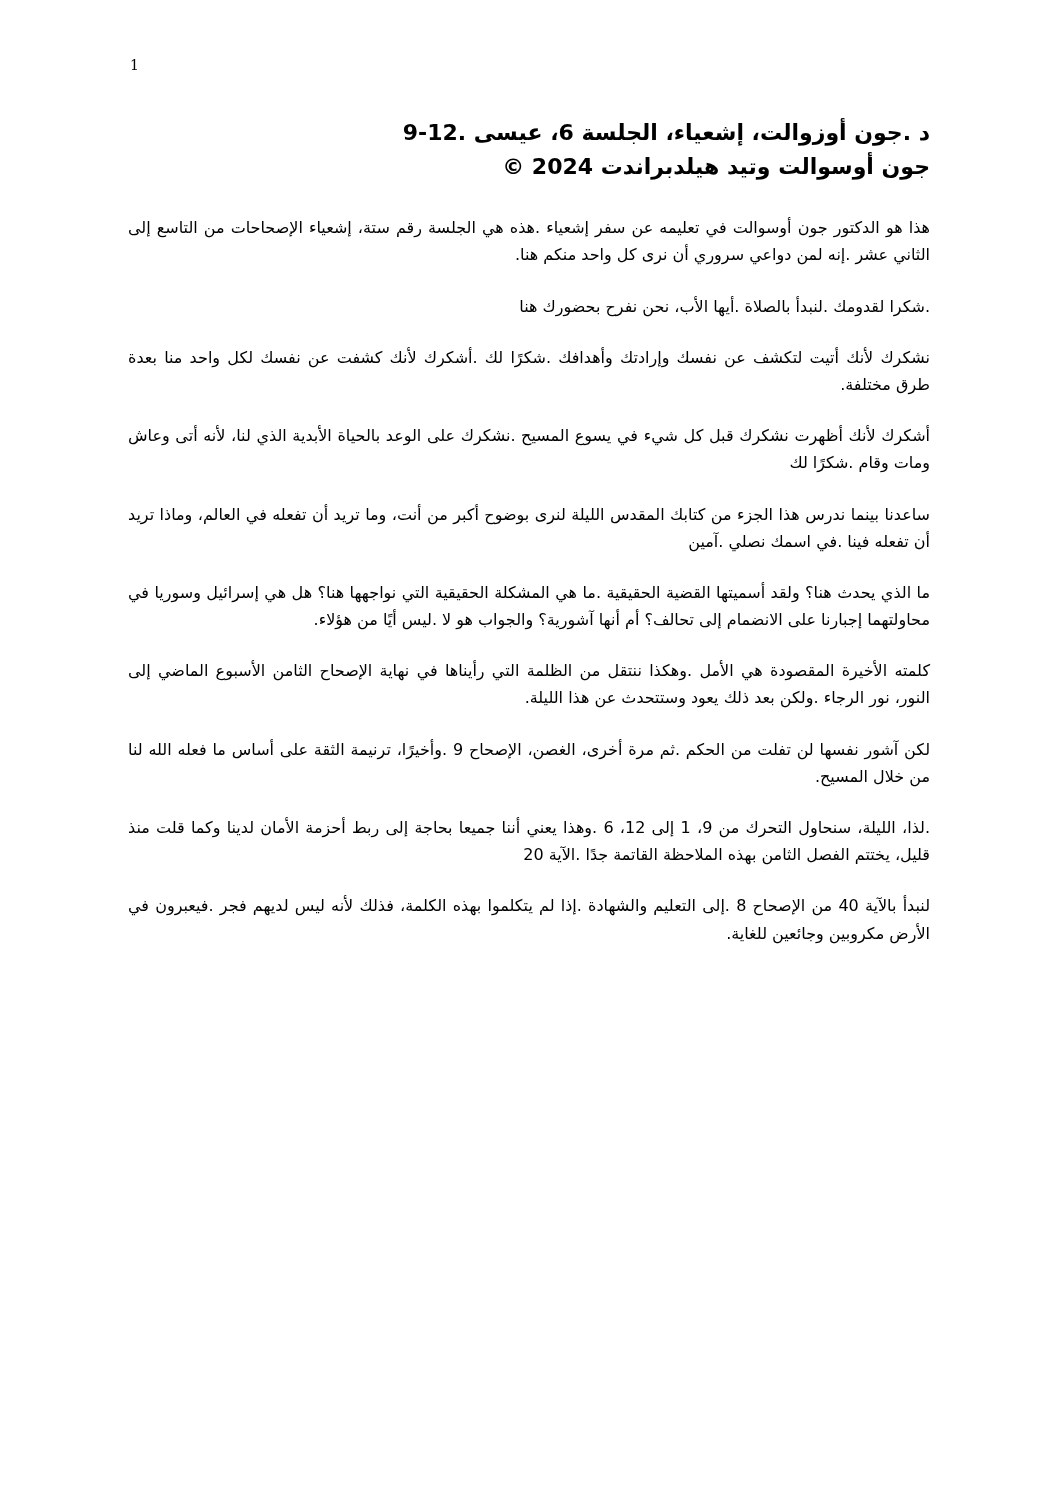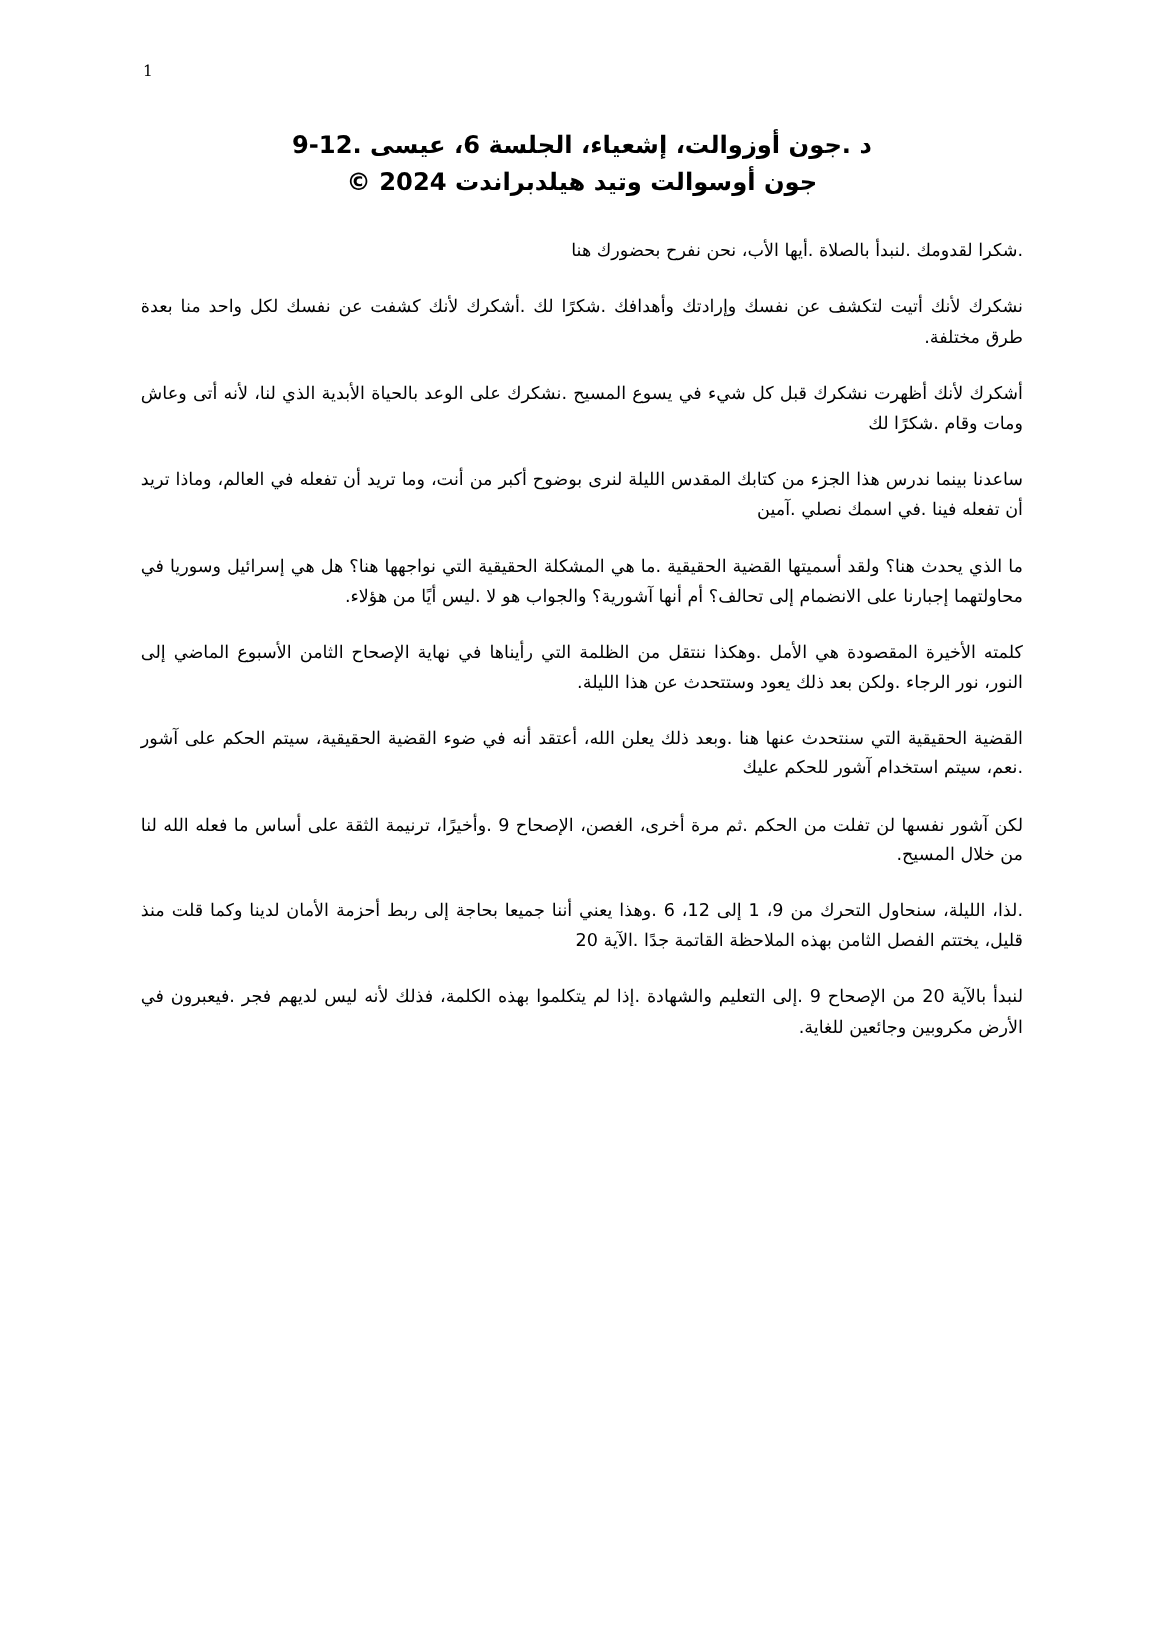--- a/index.html
+++ b/index.html
@@ -21,21 +21,20 @@
   .page-number {
     font-family: "DejaVu Serif", serif;
     font-size: 14px;
     line-height: 1;
     color: #000000;
     margin: 0 0 44px 2px;
     text-align: left;
   }
   .doc-title {
     direction: rtl;
-    text-align: center;
     font-size: 22px;
     font-weight: bold;
     line-height: 1.55;
     margin: 0 0 30px 0;
   }
   .title-line {
     display: block;
   }
   .content p {
     direction: rtl;
@@ -56,25 +55,25 @@
 <div class="page">
 
   <div class="page-number">1</div>
 
   <h1 class="doc-title">
     <span class="title-line" dir="rtl">د .جون أوزوالت، إشعياء، الجلسة 6، عيسى .12-9</span>
     <span class="title-line" dir="rtl">جون أوسوالت وتيد هيلدبراندت 2024 ©</span>
   </h1>
 
   <div class="content">
+    <p>هذا هو الدكتور جون أوسوالت في تعليمه عن سفر إشعياء .هذه هي الجلسة رقم ستة، إشعياء الإصحاحات من التاسع إلى الثاني عشر .إنه لمن دواعي سروري أن نرى كل واحد منكم هنا.</p>
     <p>.شكرا لقدومك .لنبدأ بالصلاة .أيها الأب، نحن نفرح بحضورك هنا</p>
     <p>نشكرك لأنك أتيت لتكشف عن نفسك وإرادتك وأهدافك .شكرًا لك .أشكرك لأنك كشفت عن نفسك لكل واحد منا بعدة طرق مختلفة.</p>
     <p>أشكرك لأنك أظهرت نشكرك قبل كل شيء في يسوع المسيح .نشكرك على الوعد بالحياة الأبدية الذي لنا، لأنه أتى وعاش ومات وقام .شكرًا لك</p>
     <p>ساعدنا بينما ندرس هذا الجزء من كتابك المقدس الليلة لنرى بوضوح أكبر من أنت، وما تريد أن تفعله في العالم، وماذا تريد أن تفعله فينا .في اسمك نصلي .آمين</p>
     <p>ما الذي يحدث هنا؟ ولقد أسميتها القضية الحقيقية .ما هي المشكلة الحقيقية التي نواجهها هنا؟ هل هي إسرائيل وسوريا في محاولتهما إجبارنا على الانضمام إلى تحالف؟ أم أنها آشورية؟ والجواب هو لا .ليس أيًا من هؤلاء.</p>
     <p>كلمته الأخيرة المقصودة هي الأمل .وهكذا ننتقل من الظلمة التي رأيناها في نهاية الإصحاح الثامن الأسبوع الماضي إلى النور، نور الرجاء .ولكن بعد ذلك يعود وستتحدث عن هذا الليلة.</p>
-    <p>القضية الحقيقية التي سنتحدث عنها هنا .وبعد ذلك يعلن الله، أعتقد أنه في ضوء القضية الحقيقية، سيتم الحكم على آشور .نعم، سيتم استخدام آشور للحكم عليك</p>
     <p>لكن آشور نفسها لن تفلت من الحكم .ثم مرة أخرى، الغصن، الإصحاح 9 .وأخيرًا، ترنيمة الثقة على أساس ما فعله الله لنا من خلال المسيح.</p>
     <p>.لذا، الليلة، سنحاول التحرك من 9، 1 إلى 12، 6 .وهذا يعني أننا جميعا بحاجة إلى ربط أحزمة الأمان لدينا وكما قلت منذ قليل، يختتم الفصل الثامن بهذه الملاحظة القاتمة جدًا .الآية 20</p>
-    <p>لنبدأ بالآية 20 من الإصحاح 9 .إلى التعليم والشهادة .إذا لم يتكلموا بهذه الكلمة، فذلك لأنه ليس لديهم فجر .فيعبرون في الأرض مكروبين وجائعين للغاية.</p>
+    <p>لنبدأ بالآية 40 من الإصحاح 8 .إلى التعليم والشهادة .إذا لم يتكلموا بهذه الكلمة، فذلك لأنه ليس لديهم فجر .فيعبرون في الأرض مكروبين وجائعين للغاية.</p>
   </div>
 
 </div>
 
 </body></html>

